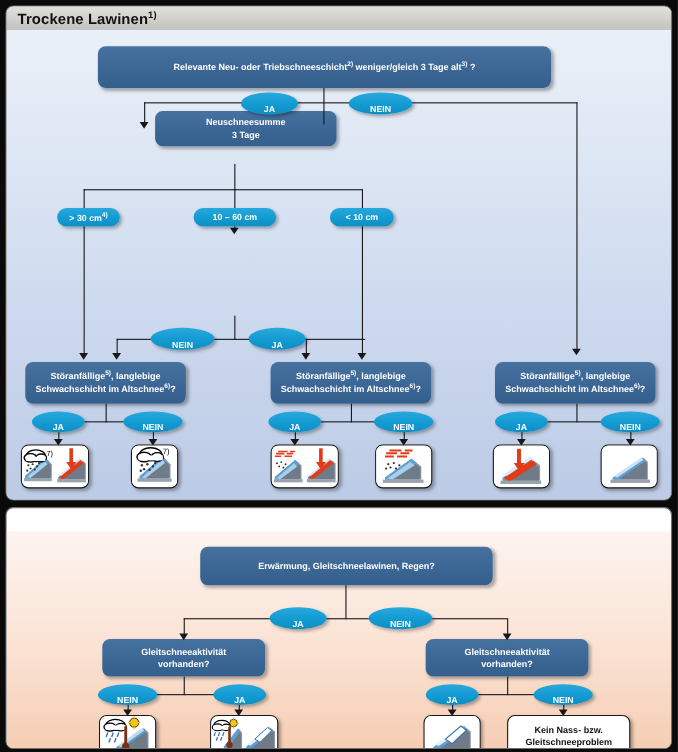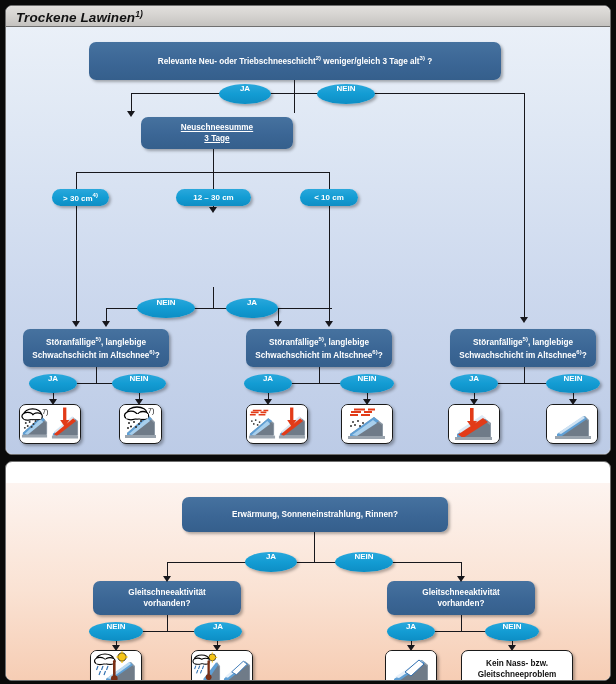--- a/index.html
+++ b/index.html
@@ -6,39 +6,39 @@
   body{width:616px;height:684px;font-family:"Liberation Sans",sans-serif;overflow:hidden;}
   .page{position:relative;width:616px;height:684px;background:#0a0a0a;}
 
   .panel{position:absolute;left:5px;border:1px solid #6f6f6f;border-radius:7px;overflow:hidden;background:#fff;}
   #panel-dry{top:5px;width:604px;height:448px;}
   #panel-wet{top:461px;width:604px;height:218px;}
 
   .panel-header{position:relative;height:21px;
      background:linear-gradient(to bottom,#e2e0dd 0%,#d3d1ce 55%,#c4c2bf 100%);
      border-bottom:1px solid #6f6f6f;border-radius:6px 6px 0 0;
-     box-sizing:border-box;padding:2px 0 0 10px;font-style:italic;}
+     box-sizing:border-box;padding:2px 0 0 10px;}
   .panel-header span{font-size:13.5px;font-weight:bold;color:#111;letter-spacing:.1px;}
   .panel-header sup{font-size:8.5px;font-weight:bold;}
 
   .canvas{position:absolute;left:0;right:0;top:21px;bottom:0;}
   #canvas-dry{background:linear-gradient(to bottom,#eaf0f8 0%,#dee7f4 25%,#cdd9ee 60%,#bccbe6 100%);}
   #canvas-wet{background:linear-gradient(to bottom,#fdf4f0 0%,#fae2d3 55%,#f6cdb4 100%);}
 
   .node{position:absolute;box-sizing:border-box;
      background:linear-gradient(to bottom,#46729f 0%,#3b6695 55%,#355f8c 100%);
      border-radius:7px;color:#fff;font-size:8.2px;font-weight:bold;
      display:flex;align-items:center;justify-content:center;text-align:center;
      line-height:1.38;box-shadow:2px 2px 3px rgba(0,0,0,.30);padding:2px 5px;}
   .node sup{font-size:6px;}
 
   .oval{position:absolute;box-sizing:border-box;border-radius:50%;
      background:linear-gradient(to bottom,#2aa8dc 0%,#139cd3 50%,#0d8ec4 100%);
      color:#fff;font-size:8px;font-weight:bold;
-     display:flex;align-items:flex-start;justify-content:center;text-align:center;
+     display:flex;align-items:flex-end;justify-content:center;text-align:center;
      box-shadow:2px 2px 3px rgba(0,0,0,.30);z-index:6;white-space:nowrap;}
 
   .pill{position:absolute;box-sizing:border-box;border-radius:9px;
      background:linear-gradient(to bottom,#2aa8dc 0%,#139cd3 50%,#0d8ec4 100%);
      color:#fff;font-size:8px;font-weight:bold;
      display:flex;align-items:center;justify-content:center;text-align:center;
      box-shadow:2px 2px 3px rgba(0,0,0,.30);z-index:6;white-space:nowrap;}
   .pill sup{font-size:6px;}
 
   .iconbox{position:absolute;box-sizing:border-box;background:#fff;
@@ -84,41 +84,41 @@
       <div class="ln lnv" style="left:518px;top:66px;height:225px;"></div>
       <div class="arw" style="left:514px;top:290px;"></div>
 
       <div class="oval" style="left:213px;top:57px;width:52px;height:20px;">
         <span>JA</span>
       </div>
       <div class="oval" style="left:311px;top:57px;width:58px;height:20px;">
         <span>NEIN</span>
       </div>
 
-      <div class="node" style="left:135px;top:90px;width:152px;height:32px;text-decoration:underline;">
+      <div class="node" style="left:135px;top:74px;width:165px;height:32px;">
         <span>Neuschneesumme<br>3 Tage</span>
       </div>
 
       <div class="ln lnv" style="left:207px;top:122px;height:24px;"></div>
       <div class="ln lnh" style="left:70px;top:145px;width:254px;"></div>
 
       <div class="ln lnv" style="left:70px;top:145px;height:150px;"></div>
       <div class="arw" style="left:66px;top:294px;"></div>
 
       <div class="ln lnv" style="left:207px;top:145px;height:36px;"></div>
       <div class="arw" style="left:203px;top:180px;"></div>
 
       <div class="ln lnv" style="left:323px;top:145px;height:150px;"></div>
       <div class="arw" style="left:319px;top:294px;"></div>
 
       <div class="pill" style="left:46px;top:162px;width:57px;height:17px;">
         <span>&gt; 30 cm<sup>4)</sup></span>
       </div>
       <div class="pill" style="left:170px;top:162px;width:75px;height:17px;">
-        <span>12 – 30 cm</span>
+        <span>10 – 60 cm</span>
       </div>
       <div class="pill" style="left:294px;top:162px;width:58px;height:17px;">
         <span>&lt; 10 cm</span>
       </div>
 
 
       <div class="ln lnv" style="left:207px;top:260px;height:22px;"></div>
       <div class="ln lnh" style="left:100px;top:281px;width:226px;"></div>
       <div class="ln lnv" style="left:100px;top:281px;height:14px;"></div>
       <div class="arw" style="left:96px;top:294px;"></div>
@@ -323,21 +323,21 @@
         </svg>
       </div>
 
     </div>
   </div>
 
   <div class="panel" id="panel-wet">
     <div class="canvas" id="canvas-wet">
 
       <div class="node" style="left:176px;top:14px;width:266px;height:35px;">
-        <span>Erwärmung, Sonneneinstrahlung, Rinnen?</span>
+        <span>Erwärmung, Gleitschneelawinen, Regen?</span>
       </div>
 
       <div class="ln lnv" style="left:308px;top:49px;height:31px;"></div>
       <div class="ln lnh" style="left:161px;top:79px;width:294px;"></div>
       <div class="ln lnv" style="left:161px;top:79px;height:16px;"></div>
       <div class="arw" style="left:157px;top:93px;"></div>
       <div class="ln lnv" style="left:455px;top:79px;height:16px;"></div>
       <div class="arw" style="left:451px;top:93px;"></div>
 
       <div class="oval" style="left:239px;top:69px;width:52px;height:20px;">

